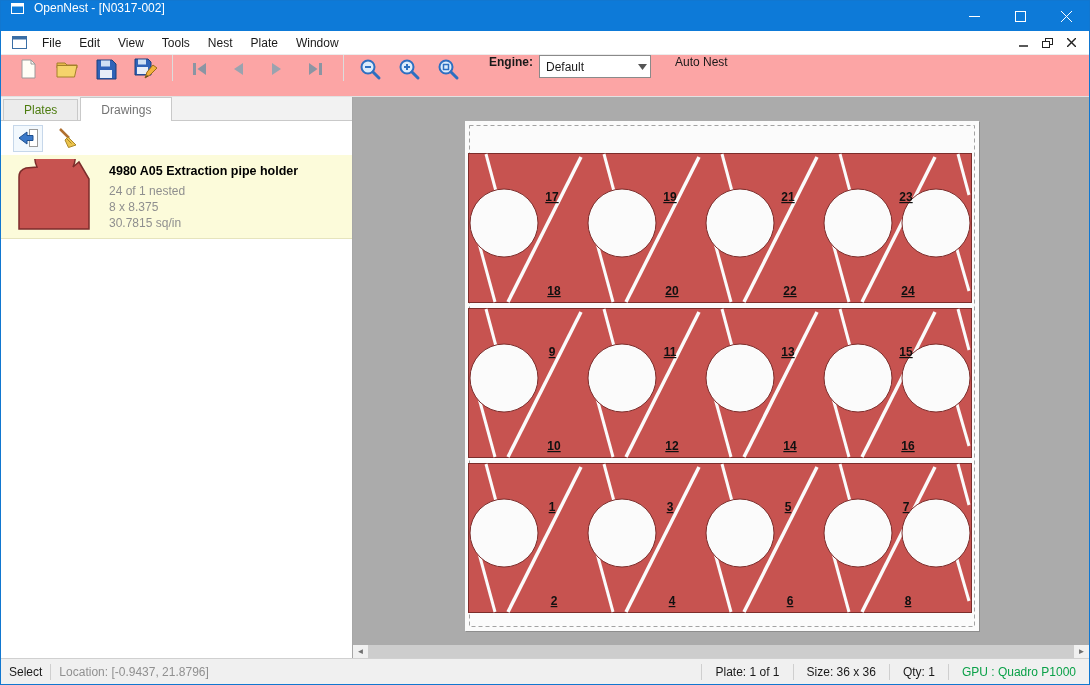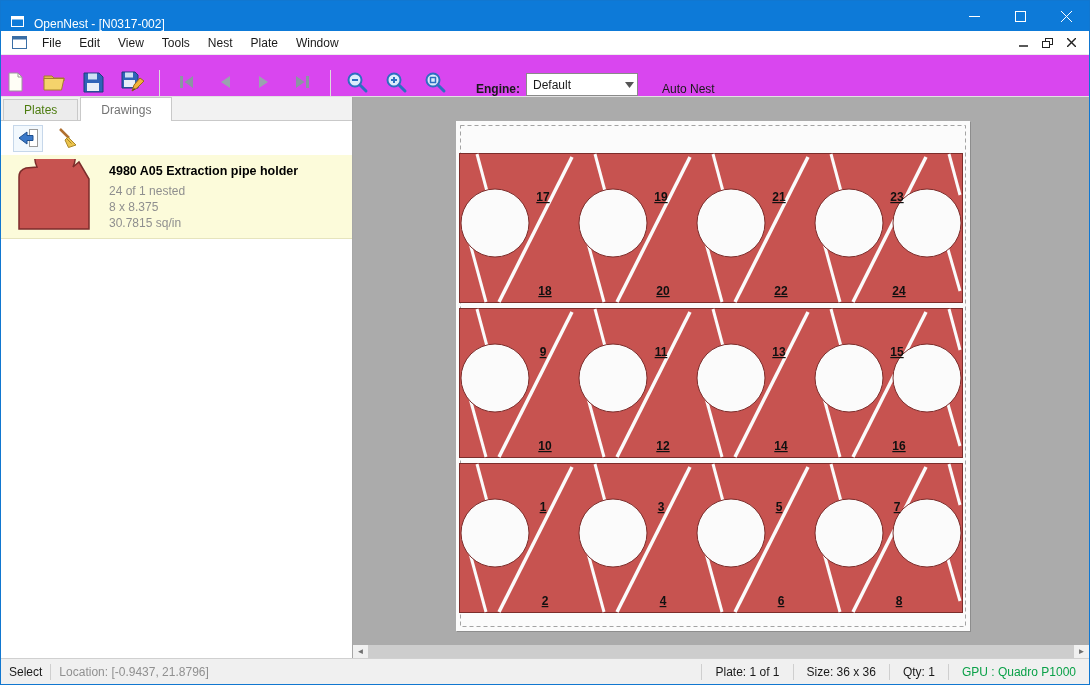--- a/index.html
+++ b/index.html
@@ -1,34 +1,34 @@
 <!DOCTYPE html>
 <html><head>
 <meta charset="utf-8">
 <style>
   *{box-sizing:border-box;margin:0;padding:0}
   html,body{width:1090px;height:685px;overflow:hidden;background:#fff;
     font-family:"Liberation Sans",sans-serif;font-size:12px;color:#1a1a1a}
   .window{width:1090px;height:685px;border:1px solid #1177d0;display:flex;flex-direction:column;background:#fff}
 
   
-  .titlebar{height:30px;background:#0d7ad8;display:flex;align-items:flex-end;color:#fff;padding-left:9px;flex:0 0 auto}
+  .titlebar{height:30px;background:#0d7ad8;display:flex;align-items:flex-start;color:#fff;padding-left:9px;flex:0 0 auto}
   .titlebar .title{margin-left:8px;font-size:12px}
   .win-controls{margin-left:auto;display:flex;height:100%}
   .wbtn{width:46px;height:100%;display:flex;align-items:center;justify-content:center}
 
   
   .menubar{height:24px;background:#fff;display:flex;align-items:center;padding-left:8px;border-bottom:1px solid #ececec;flex:0 0 auto}
   .menu-icon{width:20px;display:flex;align-items:center;justify-content:center;margin-right:4px}
   .menu-item{padding:0 9px;height:100%;display:flex;align-items:center}
   .mdi{margin-left:auto;display:flex;align-items:center;gap:4px;padding-right:8px}
   .mdibtn{width:20px;height:18px;display:flex;align-items:center;justify-content:center}
 
   
-  .toolbar{height:42px;background:#d946ef;border-bottom:1px solid #e2e2e2;display:flex;align-items:flex-end;padding-left:0;flex:0 0 auto}
+  .toolbar{height:42px;background:#fca5a5;border-bottom:1px solid #e2e2e2;display:flex;align-items:flex-start;padding-left:13px;flex:0 0 auto}
   .tbtn{width:28px;height:28px;border:none;background:transparent;display:flex;align-items:center;justify-content:center;margin-right:11px;padding:0}
   .tsep{width:1px;height:26px;background:#dcdcdc;margin:0 12px 0 2px}
   .engine-label{font-weight:bold;margin-left:16px}
   .dropdown{width:112px;height:23px;border:1px solid #8a8a8a;background:#fff;display:flex;align-items:center;padding-left:6px;margin-left:6px}
   .dd-arrow{margin-left:auto;width:16px;display:flex;justify-content:center}
   .autonest{margin-left:24px}
 
   
   .main{flex:1;display:flex;min-height:0}
   .sidebar{width:352px;flex:0 0 352px;border-right:1px solid #a6a6a6;display:flex;flex-direction:column;background:#fff}
@@ -39,21 +39,21 @@
   .sbtn{width:30px;height:27px;display:flex;align-items:center;justify-content:center;border:1px solid transparent;background:transparent}
   .sbtn.framed{border:1px solid #c6d7ea;background:#f2f8fd}
   .drawing-item{background:#fcfbda;border-bottom:1px solid #e6e4bd;display:flex;padding:4px 4px 6px 10px;height:84px;flex:0 0 84px}
   .thumb{width:86px;display:flex;align-items:center;justify-content:center}
   .item-info{margin-left:12px;padding-top:5px}
   .item-title{font-weight:bold;font-size:12.5px;margin-bottom:5px;color:#000}
   .item-line{color:#8f8f8f;font-size:12px;line-height:16px}
   .sidebar-rest{flex:1;background:#fff}
 
   .canvas{flex:1;background:#ababab;position:relative;overflow:hidden}
-  .plate{position:absolute;left:103px;top:24px;width:514px;height:510px;background:#fbfbfb;box-shadow:1px 1px 0 #8d8d8d}
+  .plate{position:absolute;left:112px;top:24px;width:514px;height:510px;background:#fbfbfb;box-shadow:1px 1px 0 #8d8d8d}
   .plate svg{display:block}
   .hscroll{position:absolute;left:0;right:0;bottom:0;height:13px;background:#f0f0f0;display:flex;align-items:stretch}
   .sarrow{width:15px;display:flex;align-items:center;justify-content:center;color:#6f6f6f;font-size:8px}
   .sthumb{flex:1;background:#cdcdcd}
 
   
   .statusbar{height:26px;background:#f0f0f0;border-top:1px solid #d0d0d0;display:flex;align-items:center;padding:0 8px;flex:0 0 auto}
   .sbsep{width:1px;height:16px;background:#cfcfcf;margin:0 8px}
   .muted{color:#909090}
   .sb-right{margin-left:auto;display:flex;align-items:center}

